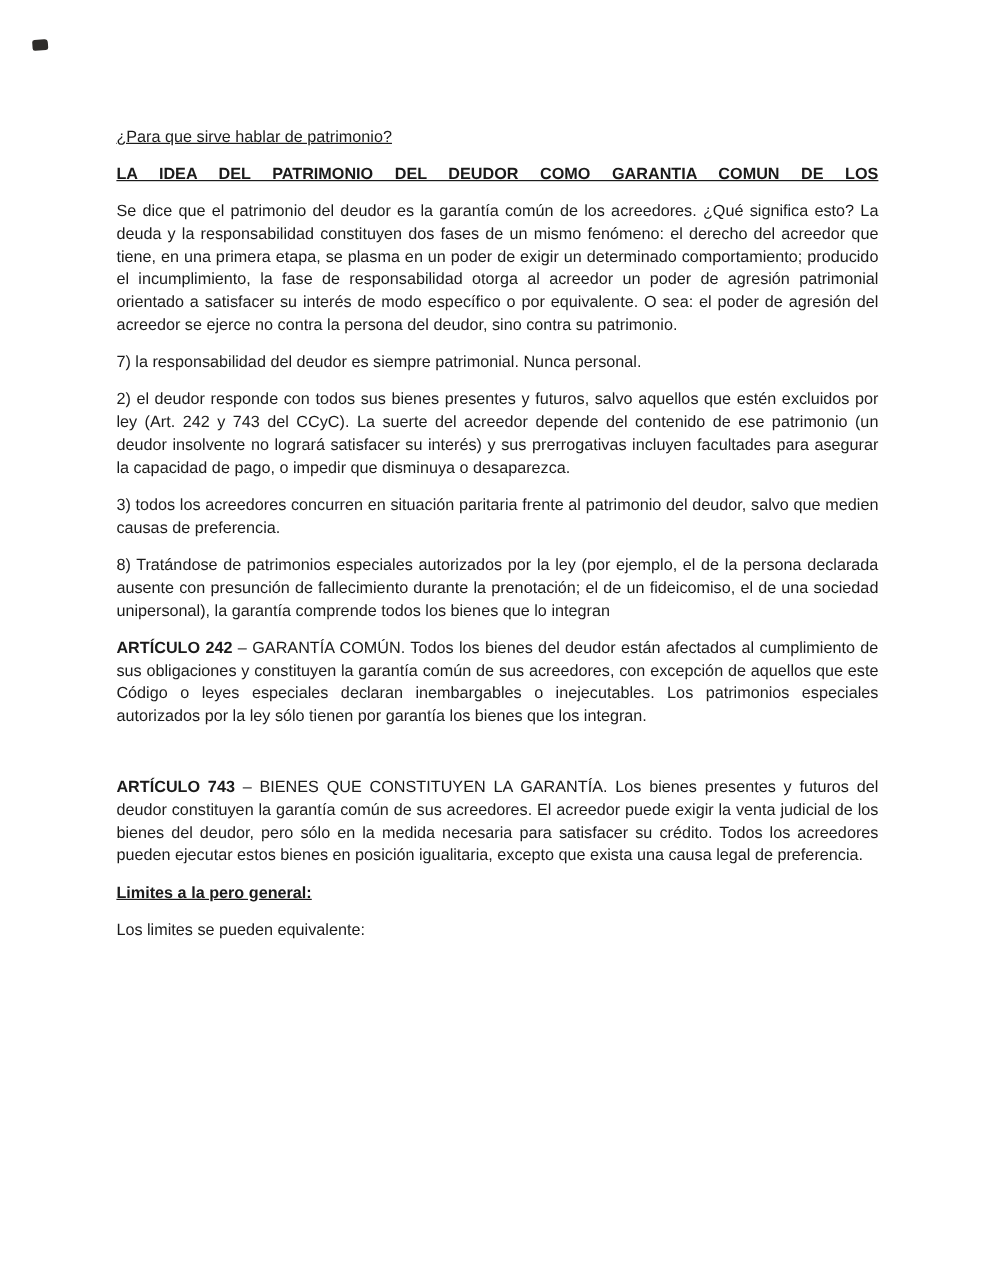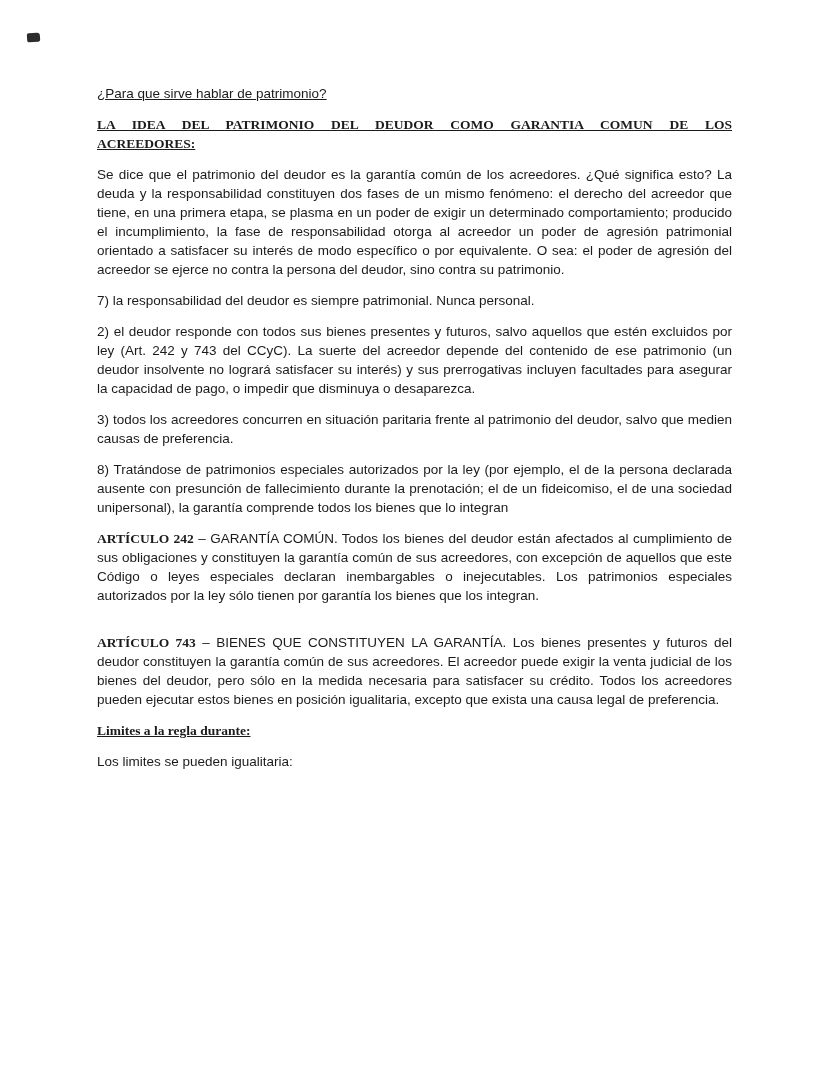--- a/index.html
+++ b/index.html
@@ -23,55 +23,54 @@
     top: 33px;
     width: 13px;
     height: 9px;
     background: #2e2c2a;
     border-radius: 2px 3px 2px 2px;
     transform: rotate(-4deg);
   }
   .content {
     position: absolute;
     left: 97px;
-    top: 84px;
+    top: 104px;
     width: 635px;
     font-size: 13.5px;
     line-height: 19px;
     text-align: justify;
   }
   .block { margin: 0 0 12px 0; }
   .underline { text-decoration: underline; }
-  .bold { font-weight: bold; font-family: Liberation Serif, serif; }
+  .bold { font-weight: bold; }
   .justify-forced {
     text-align: justify;
     text-align-last: justify;
   }
   .heading-two-line { margin: 0 0 12px 0; }
   .heading-two-line .line2 {
     text-align: left;
     text-align-last: left;
   }
-  .gap-before { margin-top: 28px; }
+  .gap-before { margin-top: 40px; }
 </style>
 </head>
 <body>
 
 <div class="page">
 
   <div class="scan-artifact"></div>
 
   <div class="content">
 
     <div class="block underline">¿Para que sirve hablar de patrimonio?</div>
 
 
     <div class="heading-two-line bold underline">
       <div class="justify-forced">LA IDEA DEL PATRIMONIO DEL DEUDOR COMO GARANTIA COMUN DE LOS</div>
-      <div class="line2">ACREEDORES:</div>
     </div>
 
     <p class="block">Se dice que el patrimonio del deudor es la garantía común de los acreedores. ¿Qué significa esto? La deuda y la responsabilidad constituyen dos fases de un mismo fenómeno: el derecho del acreedor que tiene, en una primera etapa, se plasma en un poder de exigir un determinado comportamiento; producido el incumplimiento, la fase de responsabilidad otorga al acreedor un poder de agresión patrimonial orientado a satisfacer su interés de modo específico o por equivalente. O sea: el poder de agresión del acreedor se ejerce no contra la persona del deudor, sino contra su patrimonio.</p>
 
 
     <p class="block">7) la responsabilidad del deudor es siempre patrimonial. Nunca personal.</p>
 
     <p class="block">2) el deudor responde con todos sus bienes presentes y futuros, salvo aquellos que estén excluidos por ley (Art. 242 y 743 del CCyC). La suerte del acreedor depende del contenido de ese patrimonio (un deudor insolvente no logrará satisfacer su interés) y sus prerrogativas incluyen facultades para asegurar la capacidad de pago, o impedir que disminuya o desaparezca.</p>
 
     <p class="block">3) todos los acreedores concurren en situación paritaria frente al patrimonio del deudor, salvo que medien causas de preferencia.</p>
@@ -79,18 +78,18 @@
     <p class="block">8) Tratándose de patrimonios especiales autorizados por la ley (por ejemplo, el de la persona declarada ausente con presunción de fallecimiento durante la prenotación; el de un fideicomiso, el de una sociedad unipersonal), la garantía comprende todos los bienes que lo integran</p>
 
     <p class="block">
       <span class="bold">ARTÍCULO 242</span><span> – GARANTÍA COMÚN. Todos los bienes del deudor están afectados al cumplimiento de sus obligaciones y constituyen la garantía común de sus acreedores, con excepción de aquellos que este Código o leyes especiales declaran inembargables o inejecutables. Los patrimonios especiales autorizados por la ley sólo tienen por garantía los bienes que los integran.</span>
     </p>
 
     <p class="block gap-before">
       <span class="bold">ARTÍCULO 743</span><span> – BIENES QUE CONSTITUYEN LA GARANTÍA. Los bienes presentes y futuros del deudor constituyen la garantía común de sus acreedores. El acreedor puede exigir la venta judicial de los bienes del deudor, pero sólo en la medida necesaria para satisfacer su crédito. Todos los acreedores pueden ejecutar estos bienes en posición igualitaria, excepto que exista una causa legal de preferencia.</span>
     </p>
 
-    <div class="block bold underline">Limites a la regla durante:</div>
+    <div class="block bold underline">Limites a la pero general:</div>
 
-    <p class="block">Los limites se pueden igualitaria:</p>
+    <p class="block">Los limites se pueden equivalente:</p>
 
   </div>
 </div>
 
 </body></html>

